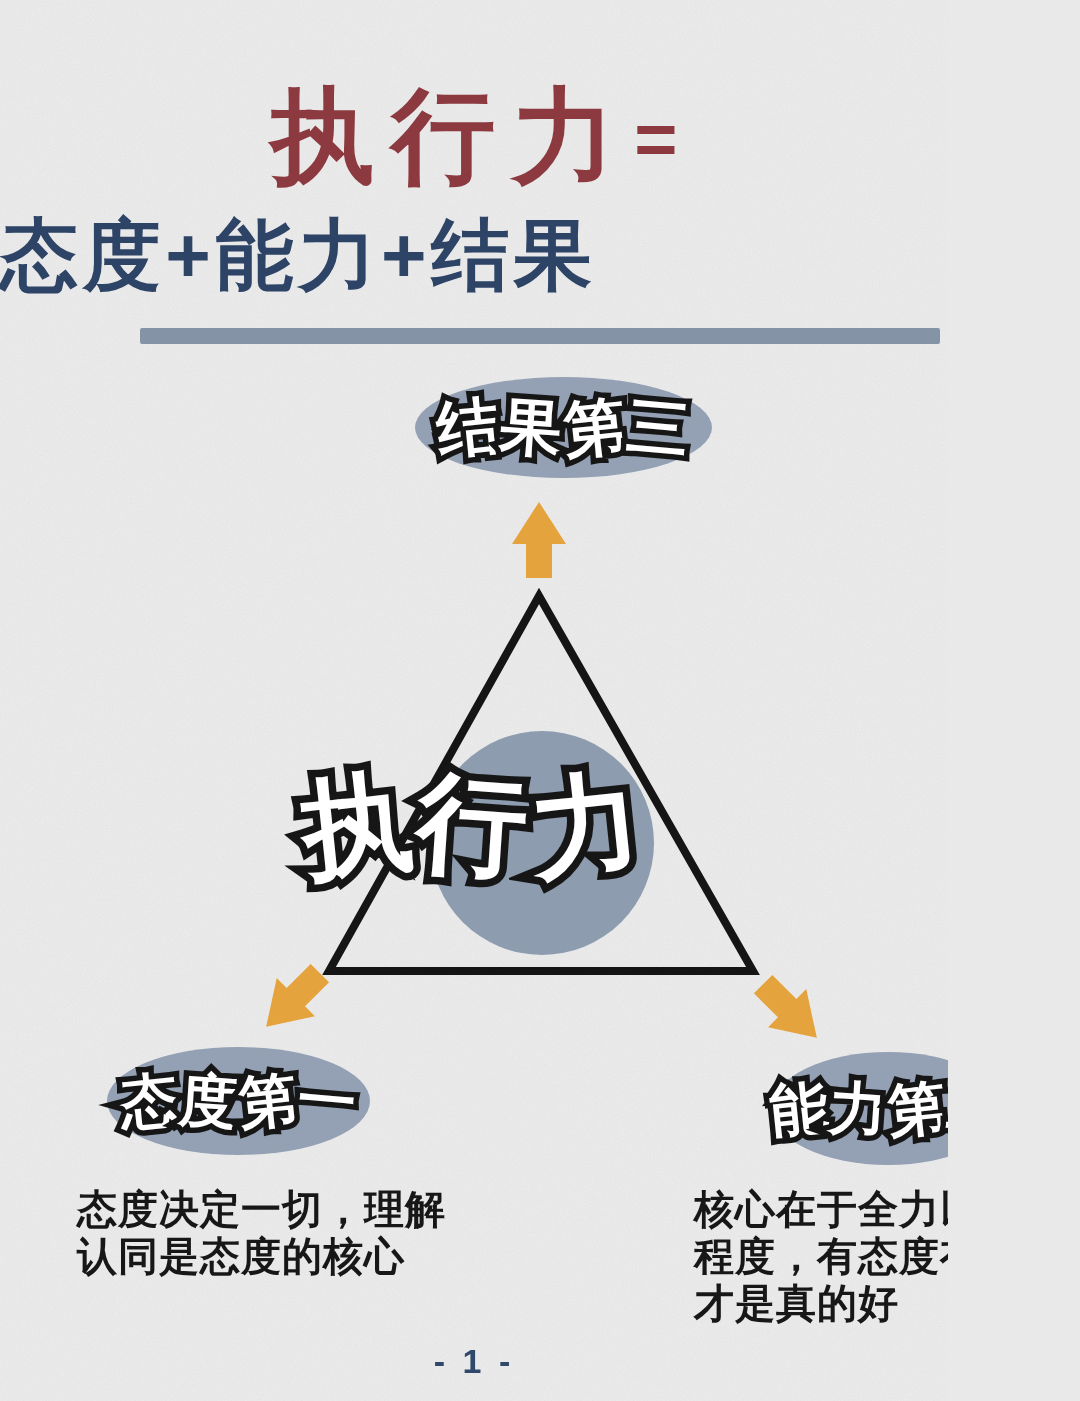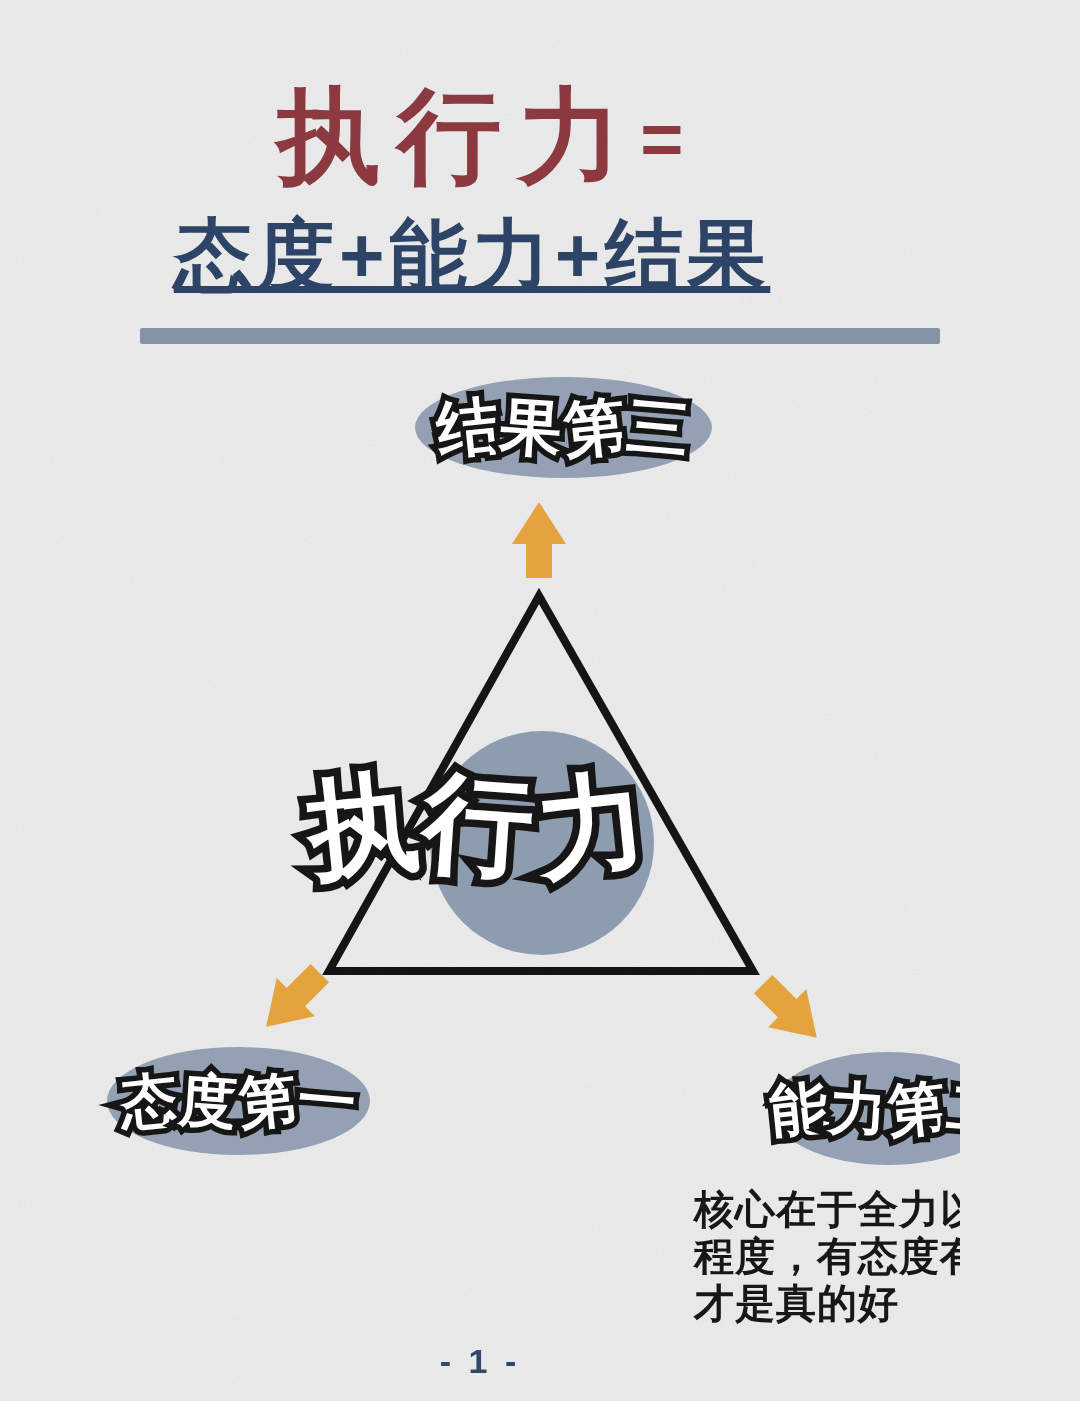--- a/index.html
+++ b/index.html
@@ -6,38 +6,37 @@
   body{
     width:1080px;height:1401px;
     font-family:"Liberation Sans",sans-serif;
     background:#e9e9ea;
     overflow:hidden;
   }
   .page{
     position:relative;width:948px;height:1401px;
     background:var(--background,#ececec);
     overflow:hidden;
-    padding-left:12px;
   }
   .grain{position:absolute;inset:0;z-index:0;pointer-events:none;}
   .layer{position:absolute;z-index:2;}
 
   
   .title{
     left:0;right:0;top:84px;
     display:flex;align-items:center;justify-content:center;
     color:var(--title-red,#8c3a40);
     font-weight:900;white-space:nowrap;
   }
   .title .main{font-size:104px;letter-spacing:0.16em;line-height:1;}
   .title .eq{font-size:74px;line-height:1;margin-left:2px;transform:translateY(4px);}
   .subtitle{
-    left:0;right:16px;top:216px;text-align:center;
+    left:0;right:16px;top:216px;
     color:var(--navy,#2d4467);
-    font-size:78px;font-weight:900;letter-spacing:0.06em;line-height:1;white-space:nowrap;text-decoration:underline;
+    font-size:78px;font-weight:900;letter-spacing:0.06em;line-height:1;white-space:nowrap;
   }
   .divider{
     left:140px;top:328px;width:800px;height:16px;
     background:var(--divider,#8593a7);border-radius:2px;
   }
 
   
   .node{
     background:var(--ellipse-blue-gray,#94a1b4);
     border-radius:50%;
@@ -125,20 +124,22 @@
 
   <div class="layer pop pop-center"><span data-ch="执" style="transform: rotate(-6deg);">执</span><span data-ch="行" style="transform: rotate(4deg);">行</span><span data-ch="力" style="transform: rotate(-6deg);">力</span></div>
 
   <div class="layer node node-top">
     <div class="pop pop-node"><span data-ch="结" style="transform: rotate(-6deg);">结</span><span data-ch="果" style="transform: rotate(4deg);">果</span><span data-ch="第" style="transform: rotate(-6deg);">第</span><span data-ch="三" style="transform: rotate(5deg);">三</span></div>
   </div>
 
   <div class="layer node node-left">
     <div class="pop pop-node"><span data-ch="态" style="transform: rotate(-6deg);">态</span><span data-ch="度" style="transform: rotate(4deg);">度</span><span data-ch="第" style="transform: rotate(-6deg);">第</span><span data-ch="一" style="transform: rotate(5deg);">一</span></div>
   </div>
+  <div class="layer note note-left">态度决定一切，理解
+认同是态度的核心</div>
 
   <div class="layer node node-right">
     <div class="pop pop-node"><span data-ch="能" style="transform: rotate(-6deg);">能</span><span data-ch="力" style="transform: rotate(4deg);">力</span><span data-ch="第" style="transform: rotate(-6deg);">第</span><span data-ch="二" style="transform: rotate(5deg);">二</span></div>
   </div>
   <div class="layer note note-right">核心在于全力以赴的
 程度，有态度有能力
 才是真的好</div>
 
   <div class="layer page-num">- 1 -</div>
 

